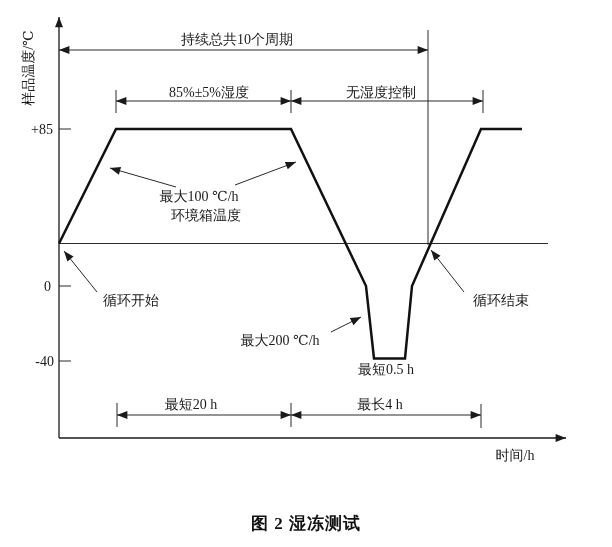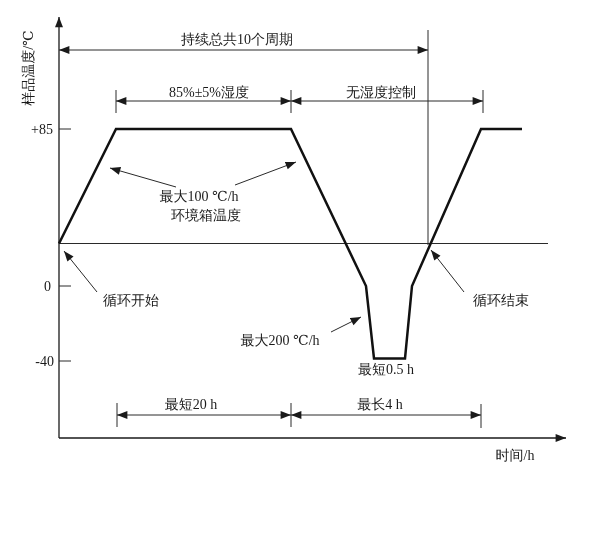--- a/index.html
+++ b/index.html
@@ -102,13 +102,14 @@
     <line class="thin" x1="117" y1="403" x2="117" y2="427"></line>
     <line class="thin" x1="291" y1="403" x2="291" y2="427"></line>
     <line class="dim" x1="117" y1="415" x2="291" y2="415" marker-start="url(#arr)" marker-end="url(#arr)"></line>
     <text x="191" y="409" text-anchor="middle">最短20 h</text>
 
     <line class="thin" x1="481" y1="404" x2="481" y2="428"></line>
     <line class="dim" x1="291" y1="415" x2="481" y2="415" marker-start="url(#arr)" marker-end="url(#arr)"></line>
     <text x="380" y="409" text-anchor="middle">最长4 h</text>
   </svg>
 
+  <div class="caption">图 2  湿冻测试</div>
 </div>
 
 </body></html>

